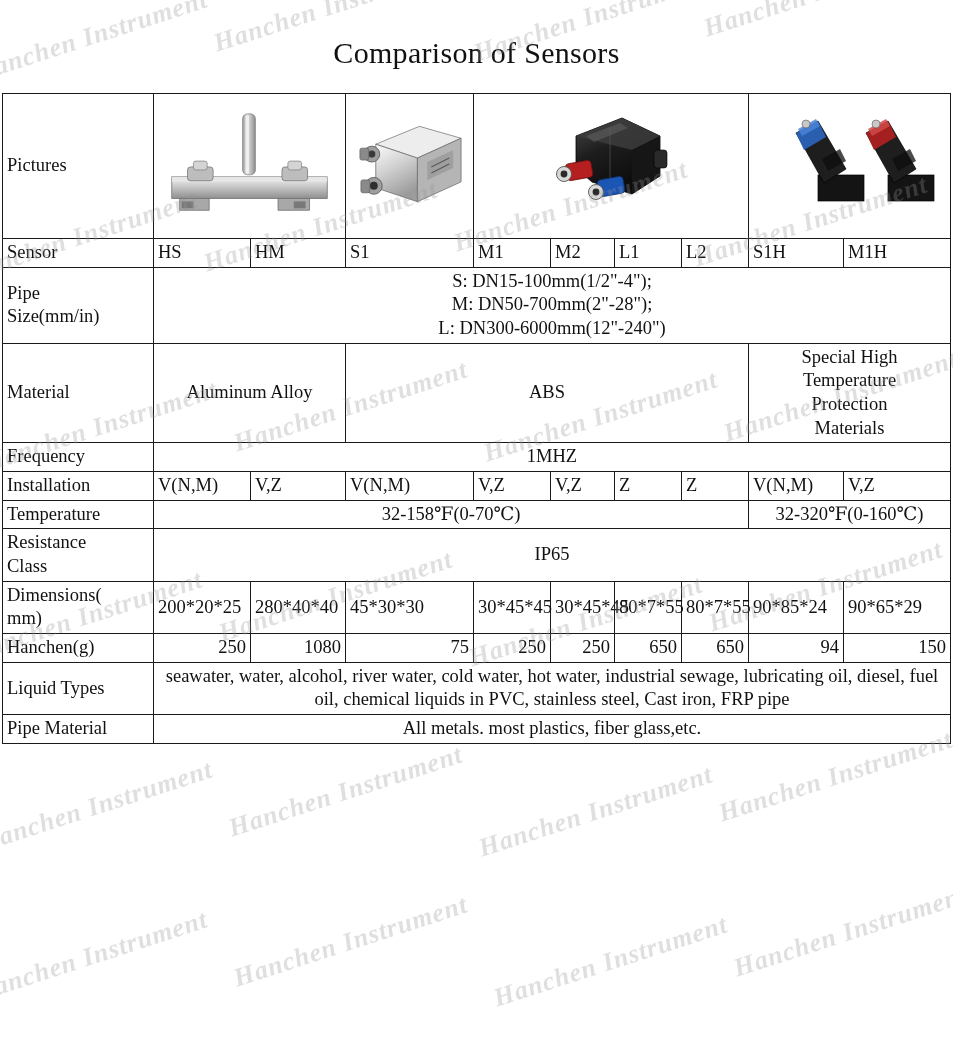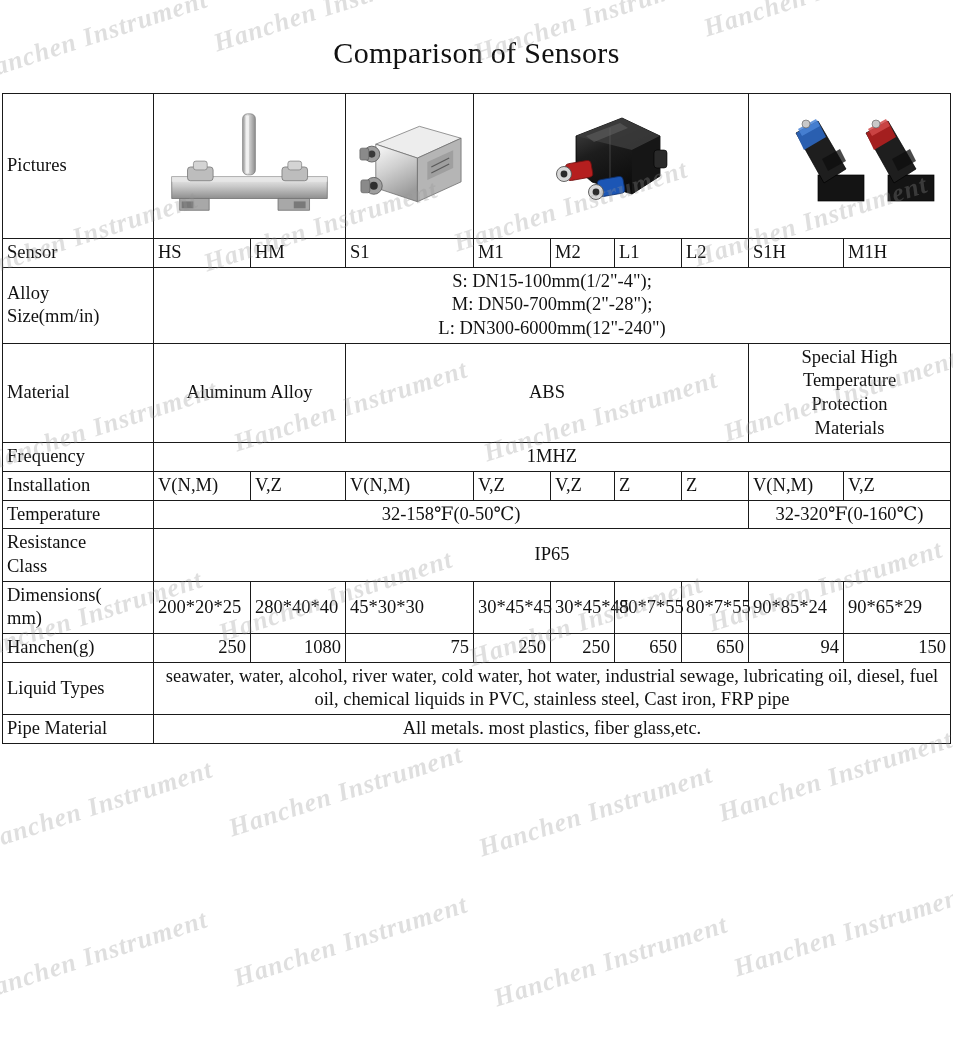--- a/index.html
+++ b/index.html
@@ -253,21 +253,21 @@
       <td class="lft">M1</td>
       <td class="lft">M2</td>
       <td class="lft">L1</td>
       <td class="lft">L2</td>
       <td class="lft">S1H</td>
       <td class="lft">M1H</td>
     </tr>
 
     <tr>
       <td class="label">
-        <span class="pipe-line">Alloy</span>
+        <span class="pipe-line">Pipe</span>
         <span class="pipe-line">Size(mm/in)</span>
       </td>
       <td class="ctr" colspan="9">
         <span class="pipe-line">S: DN15-100mm(1/2"-4");</span>
         <span class="pipe-line">M: DN50-700mm(2"-28");</span>
         <span class="pipe-line">L: DN300-6000mm(12"-240")</span>
       </td>
     </tr>
 
     <tr>
@@ -295,21 +295,21 @@
       <td class="lft">V,Z</td>
       <td class="lft">V,Z</td>
       <td class="lft">Z</td>
       <td class="lft">Z</td>
       <td class="lft">V(N,M)</td>
       <td class="lft">V,Z</td>
     </tr>
 
     <tr>
       <td class="label">Temperature</td>
-      <td class="ctr" colspan="7">32-158℉(0-50℃)</td>
+      <td class="ctr" colspan="7">32-158℉(0-70℃)</td>
       <td class="ctr" colspan="2">32-320℉(0-160℃)</td>
     </tr>
 
     <tr>
       <td class="label">
         <span class="pipe-line">Resistance</span>
         <span class="pipe-line">Class</span>
       </td>
       <td class="ctr" colspan="9">IP65</td>
     </tr>

